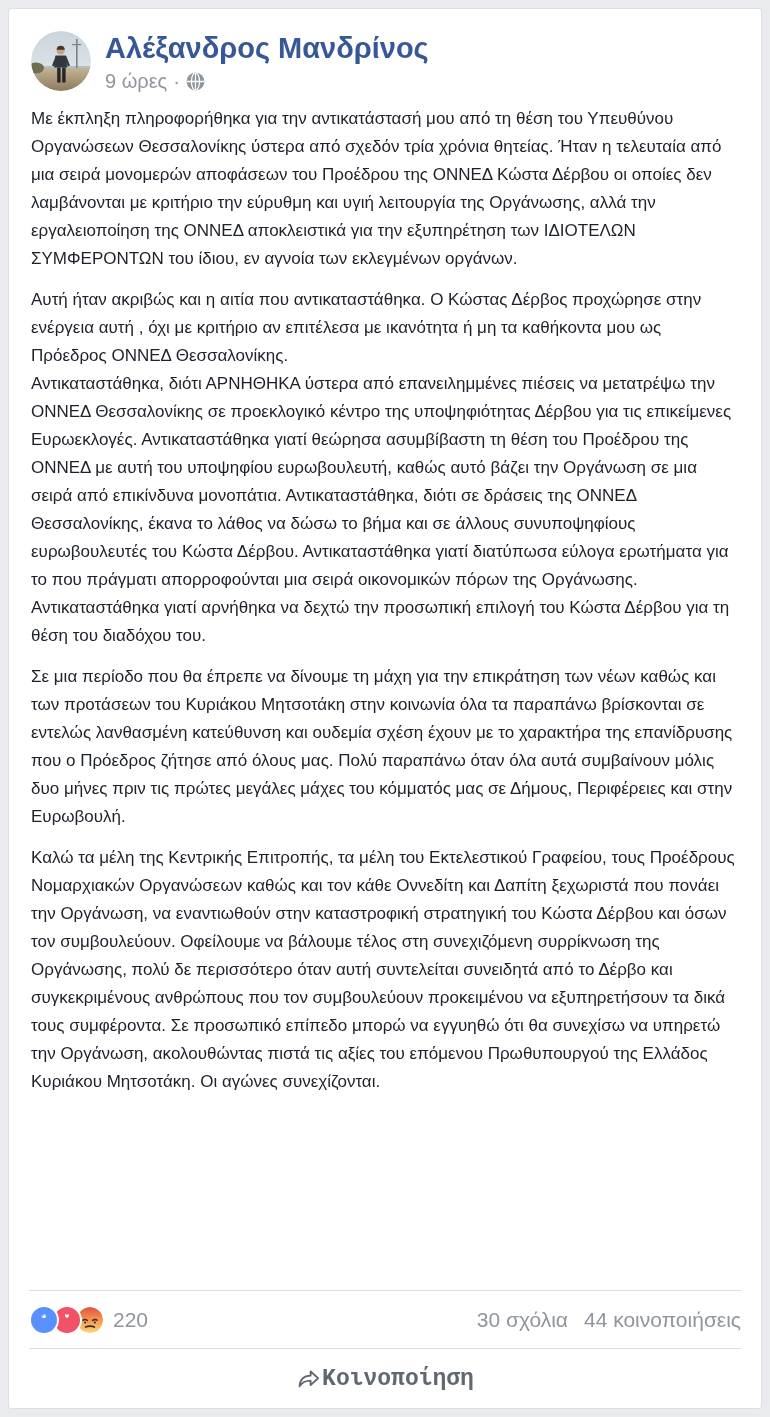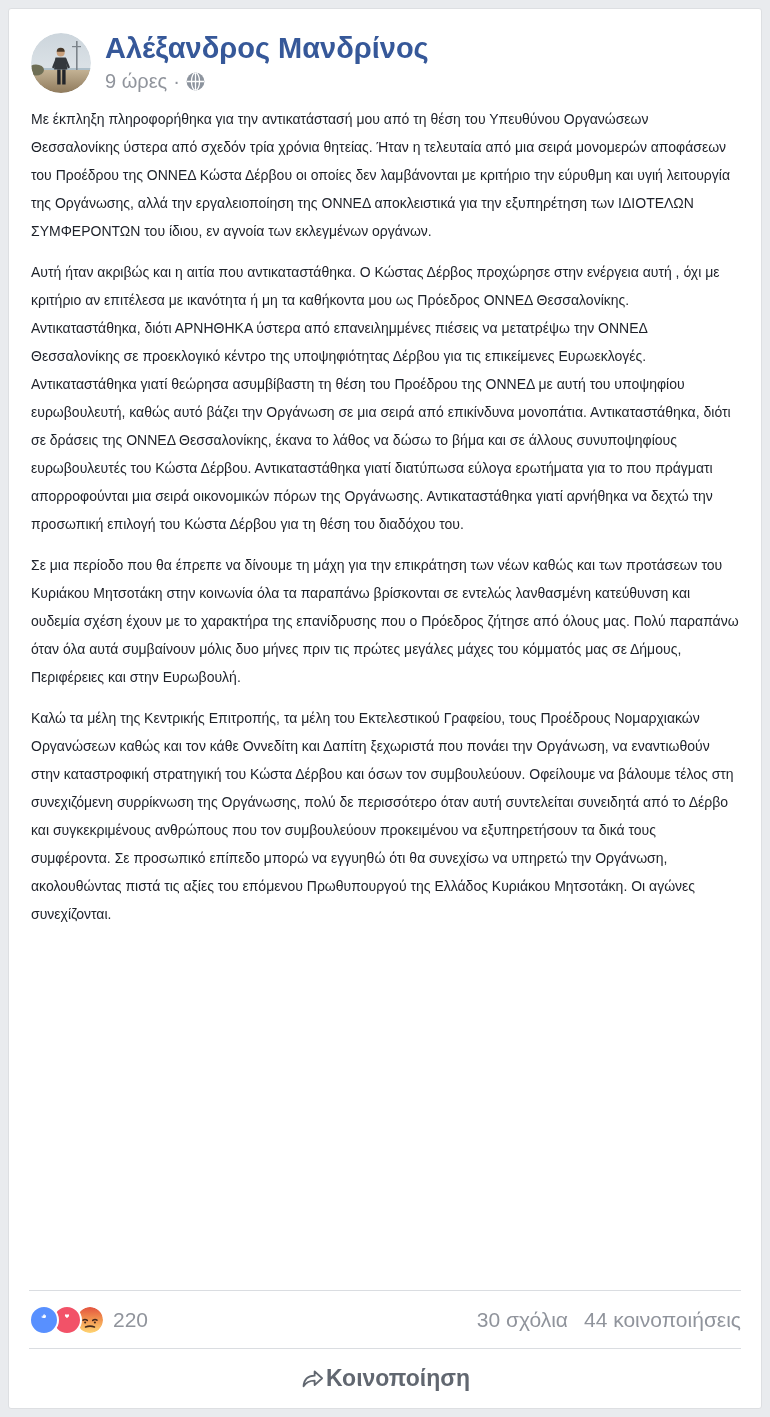--- a/index.html
+++ b/index.html
@@ -23,53 +23,53 @@
   }
   .card{
     position:absolute;left:8px;top:8px;right:8px;bottom:8px;
     background:var(--card_background);
     border:1px solid var(--card_border);
     border-radius:3px;
     display:flex;flex-direction:column;
     overflow:hidden;
   }
   
-  .header{display:flex;align-items:flex-end;padding:20px 22px 8px;flex:none}
+  .header{display:flex;align-items:center;padding:20px 22px 8px;flex:none}
   .avatar{width:60px;height:60px;border-radius:50%;overflow:hidden;flex:none;display:block}
   .avatar svg{display:block;width:100%;height:100%}
   .hmeta{margin-left:14px;padding-top:3px;min-width:0}
   .name{display:inline-block;font-size:29px;font-weight:bold;line-height:1.15;
         color:var(--author_blue);text-decoration:none}
   .sub{margin-top:5px;display:flex;align-items:center;gap:6px;
        font-size:20px;color:var(--meta_gray)}
   .sub a{color:var(--meta_gray);text-decoration:none}
   .globe{display:inline-flex;align-items:center}
   
   .content{flex:1 1 auto;overflow:hidden;padding:4px 22px 0;
-           font-size:14px;line-height:28px;color:var(--body_text)}
+           font-size:17px;line-height:28px;color:var(--body_text)}
   .content p{margin:0 0 13px;white-space:pre-wrap}
   
   .stats{flex:none;margin:0 20px;border-top:1px solid var(--divider);height:58px;
          display:flex;align-items:center;justify-content:space-between}
   .rxns{display:flex;align-items:center}
   .rxn{width:30px;height:30px;border-radius:50%;border:2px solid #fff;
        position:relative;background:#fff;display:block}
   .rxn svg{display:block;width:100%;height:100%;border-radius:50%}
   .rxn-like{z-index:3;background:var(--like_blue)}
   .rxn-love{z-index:2;margin-left:-7px;background:var(--love_red)}
   .rxn-angry{z-index:1;margin-left:-7px}
   .rxn-like svg,.rxn-love svg{padding:6px;width:18px;height:18px;margin:0 auto}
   .rcount{margin-left:8px;font-size:21px;color:var(--meta_gray)}
   .counts{display:flex;gap:16px;font-size:21px;color:var(--meta_gray)}
   .counts a{color:var(--meta_gray);text-decoration:none}
   
   .actions{flex:none;margin:0 20px;border-top:1px solid var(--divider);height:60px;
            display:flex;align-items:center;justify-content:center}
   .share-btn{display:flex;align-items:center;background:none;border:0;
-             padding:6px 14px;cursor:pointer;font-family:Liberation Sans, sans-serif;
+             padding:6px 14px;cursor:pointer;font-family:Liberation Mono, monospace;
              font-size:23px;font-weight:600;color:var(--action_gray)}
   .share-btn svg{display:block}
 </style>
 </head>
 <body>
 
 <div class="card">
 
   <div class="header">
     <a class="avatar" href="#">

